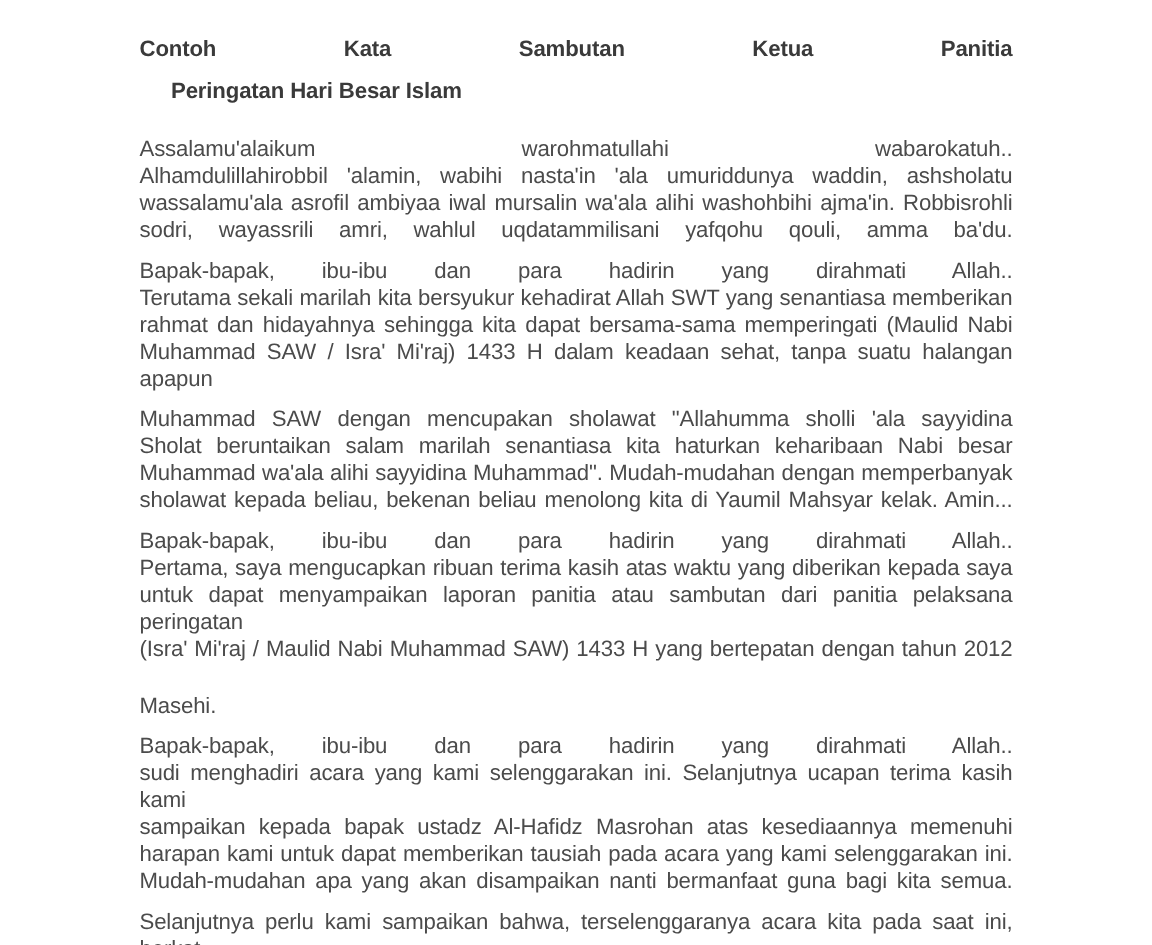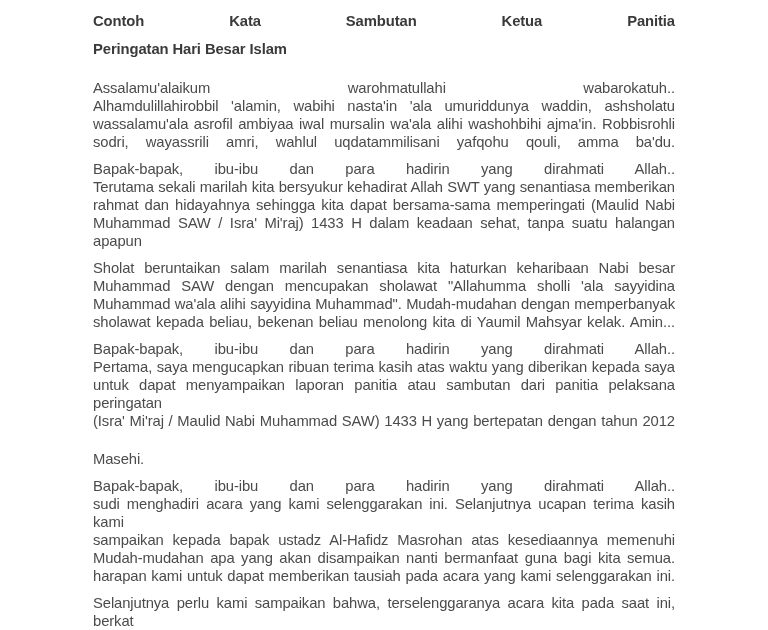--- a/index.html
+++ b/index.html
@@ -7,21 +7,21 @@
     padding: 0;
     background: #ffffff;
     width: 768px;
     height: 630px;
     overflow: hidden;
   }
   .page {
     box-sizing: border-box;
     width: 768px;
     height: 630px;
-    padding: 12px 93px 0 93px;
+    padding: 24px 93px 0 93px;
     background: var(--page-bg, #ffffff);
     font-family: "Liberation Sans", "DejaVu Sans", sans-serif;
     font-size: 14.8px;
     line-height: 18px;
     letter-spacing: -0.1px;
     color: var(--body-color, #4b4b4b);
   }
   .line {
     text-align: justify;
     text-align-last: justify;
@@ -37,20 +37,21 @@
   }
   .doc-title {
     margin-bottom: 21px;
   }
   .doc-title .line {
     font-weight: 700;
     color: var(--title-color, #3a3a3a);
   }
   .doc-title .line + .line {
     margin-top: 10px;
+    margin-left: 21px;
   }
   .doc-body .para {
     margin-bottom: 9px;
   }
 </style>
 </head>
 <body>
 
 <div class="page" style="--page-bg: #ffffff; --title-color: #3a3a3a; --body-color: #4b4b4b;">
   <header class="doc-title">
@@ -64,37 +65,37 @@
         <div class="line">wassalamu'ala asrofil ambiyaa iwal mursalin wa'ala alihi washohbihi ajma'in. Robbisrohli</div>
         <div class="line">sodri, wayassrili amri, wahlul uqdatammilisani yafqohu qouli, amma ba'du.</div>
       </section>
       <section class="para">
         <div class="line italic">Bapak-bapak, ibu-ibu dan para hadirin yang dirahmati Allah..</div>
         <div class="line">Terutama sekali marilah kita bersyukur kehadirat Allah SWT yang senantiasa memberikan</div>
         <div class="line">rahmat dan hidayahnya sehingga kita dapat bersama-sama memperingati (Maulid Nabi</div>
         <div class="line">Muhammad SAW / Isra' Mi'raj) 1433 H dalam keadaan sehat, tanpa suatu halangan apapun</div>
       </section>
       <section class="para">
+        <div class="line">Muhammad SAW dengan mencupakan sholawat "Allahumma sholli 'ala sayyidina</div>
         <div class="line">Sholat beruntaikan salam marilah senantiasa kita haturkan keharibaan Nabi besar</div>
-        <div class="line">Muhammad SAW dengan mencupakan sholawat "Allahumma sholli 'ala sayyidina</div>
         <div class="line">Muhammad wa'ala alihi sayyidina Muhammad". Mudah-mudahan dengan memperbanyak</div>
         <div class="line">sholawat kepada beliau, bekenan beliau menolong kita di Yaumil Mahsyar kelak. Amin...</div>
       </section>
       <section class="para">
         <div class="line italic">Bapak-bapak, ibu-ibu dan para hadirin yang dirahmati Allah..</div>
         <div class="line">Pertama, saya mengucapkan ribuan terima kasih atas waktu yang diberikan kepada saya</div>
         <div class="line">untuk dapat menyampaikan laporan panitia atau sambutan dari panitia pelaksana peringatan</div>
         <div class="line">(Isra' Mi'raj / Maulid Nabi Muhammad SAW) 1433 H yang bertepatan dengan tahun 2012</div>
         <div class="line left">Masehi.</div>
       </section>
       <section class="para">
         <div class="line italic">Bapak-bapak, ibu-ibu dan para hadirin yang dirahmati Allah..</div>
         <div class="line">sudi menghadiri acara yang kami selenggarakan ini. Selanjutnya ucapan terima kasih kami</div>
         <div class="line">sampaikan kepada bapak ustadz Al-Hafidz Masrohan atas kesediaannya memenuhi</div>
+        <div class="line">harapan kami untuk dapat memberikan tausiah pada acara yang kami selenggarakan ini.</div>
         <div class="line">Mudah-mudahan apa yang akan disampaikan nanti bermanfaat guna bagi kita semua.</div>
-        <div class="line">harapan kami untuk dapat memberikan tausiah pada acara yang kami selenggarakan ini.</div>
       </section>
       <section class="para">
         <div class="line">Selanjutnya perlu kami sampaikan bahwa, terselenggaranya acara kita pada saat ini, berkat</div>
         <div class="line">dukungan dari seluruh masyarakat yang berada di lingkungan Masjid Al-Muqorrobin.</div>
       </section>
     </main>
 </div>
 
 </body></html>

